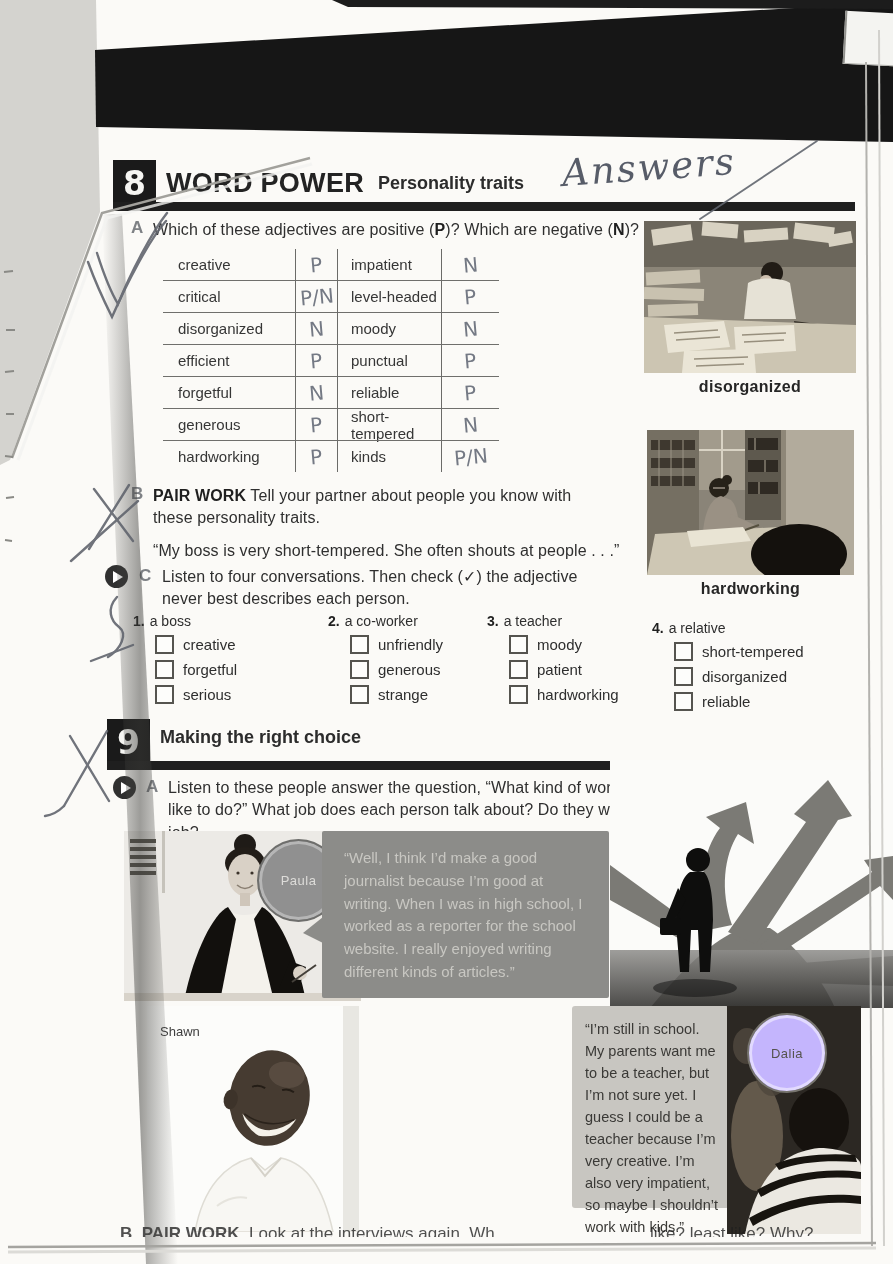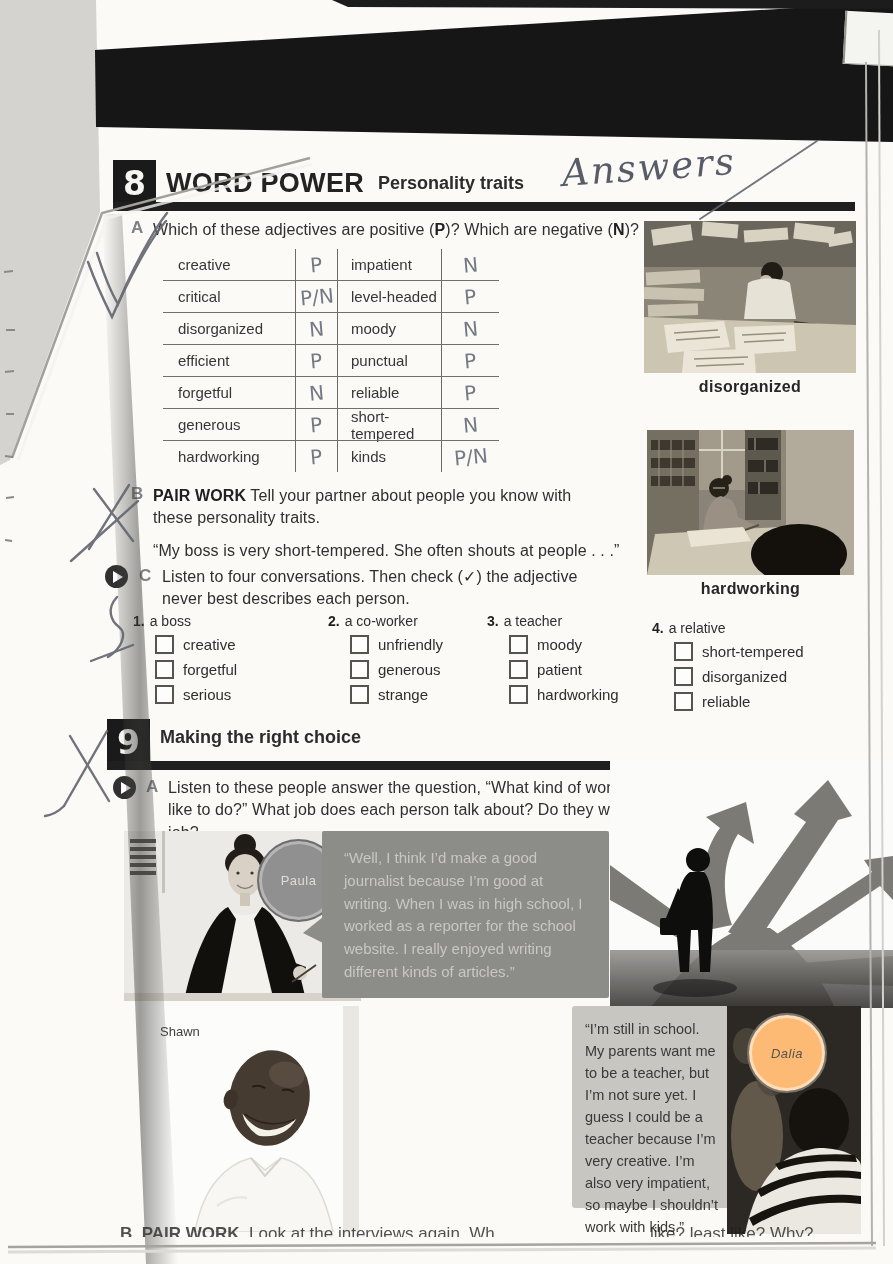--- a/index.html
+++ b/index.html
@@ -59,22 +59,22 @@
   .tail-left{position:absolute;left:-19px;top:86px;width:0;height:0;
         border-top:16px solid transparent;border-bottom:10px solid transparent;border-right:20px solid #8c8c89;}
   .bubble-light{position:absolute;background:#c8c6c1;color:#3a3936;border-radius:3px;}
   .bubble-light .q{color:#3a3936;font-size:14.5px;padding:12px 10px 0 13px;display:block;}
   .tail-right{position:absolute;right:-18px;top:74px;width:0;height:0;
         border-top:14px solid transparent;border-bottom:10px solid transparent;border-left:19px solid #c8c6c1;}
   .badge{position:absolute;border-radius:50%;display:flex;align-items:center;justify-content:center;
         font-size:13px;letter-spacing:.5px;}
   .badge-paula{width:79px;height:79px;background:#909090;color:#dddcd9;
         border:2px solid #6e6e6c;box-shadow:inset 0 0 0 3px rgba(255,255,255,.35);}
-  .badge-dalia{width:76px;height:76px;background:#fdba74;color:#55534e;
-        border:2px solid #77756f;box-shadow:inset 0 0 0 3px rgba(255,255,255,.5);font-style:italic;}
+  .badge-dalia{width:76px;height:76px;background:#c4b5fd;color:#55534e;
+        border:2px solid #77756f;box-shadow:inset 0 0 0 3px rgba(255,255,255,.5);}
   .answers-note{position:absolute;left:562px;top:146px;font-family:"DejaVu Serif",serif;
         font-style:italic;font-size:37px;color:#575c68;transform:rotate(-4deg);letter-spacing:2px;}
   
   .cut{position:absolute;left:120px;top:1222px;width:745px;height:15px;overflow:hidden;}
   .cutline{font-size:17px;line-height:24px;white-space:nowrap;color:#1e1e1e;opacity:.78;
         filter:blur(.3px);position:relative;}
   .cut-right{position:absolute;left:492px;top:0;margin-left:38px;}
 </style>
 </head>
 <body>

